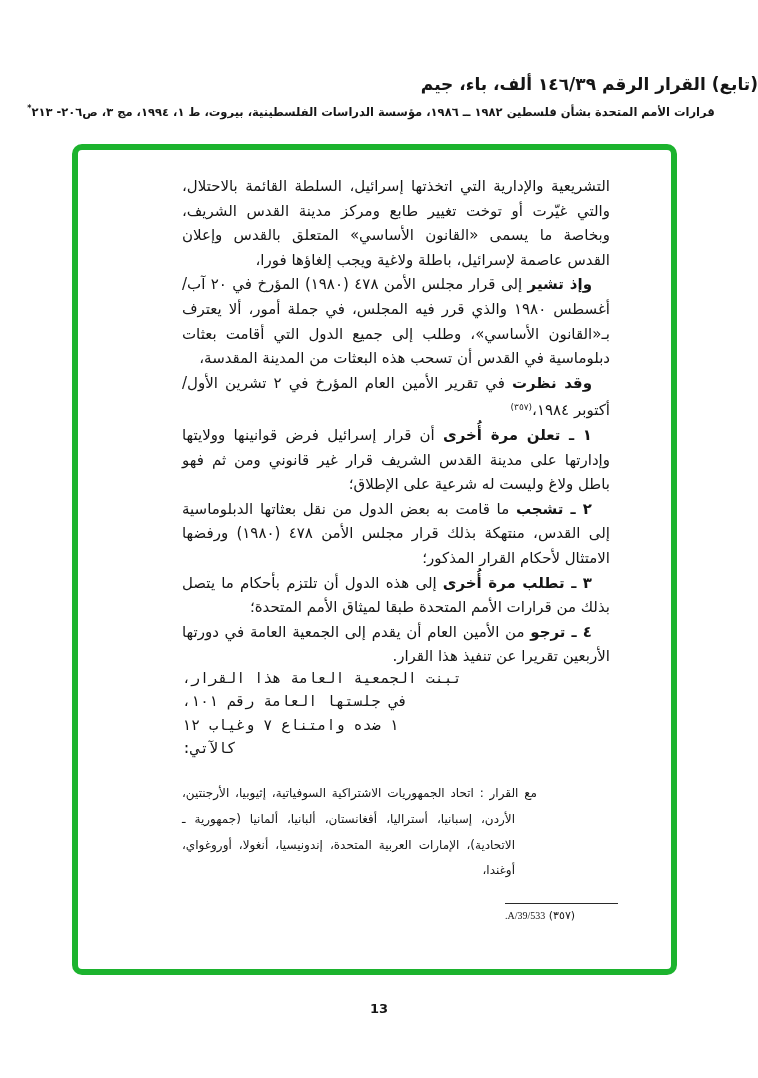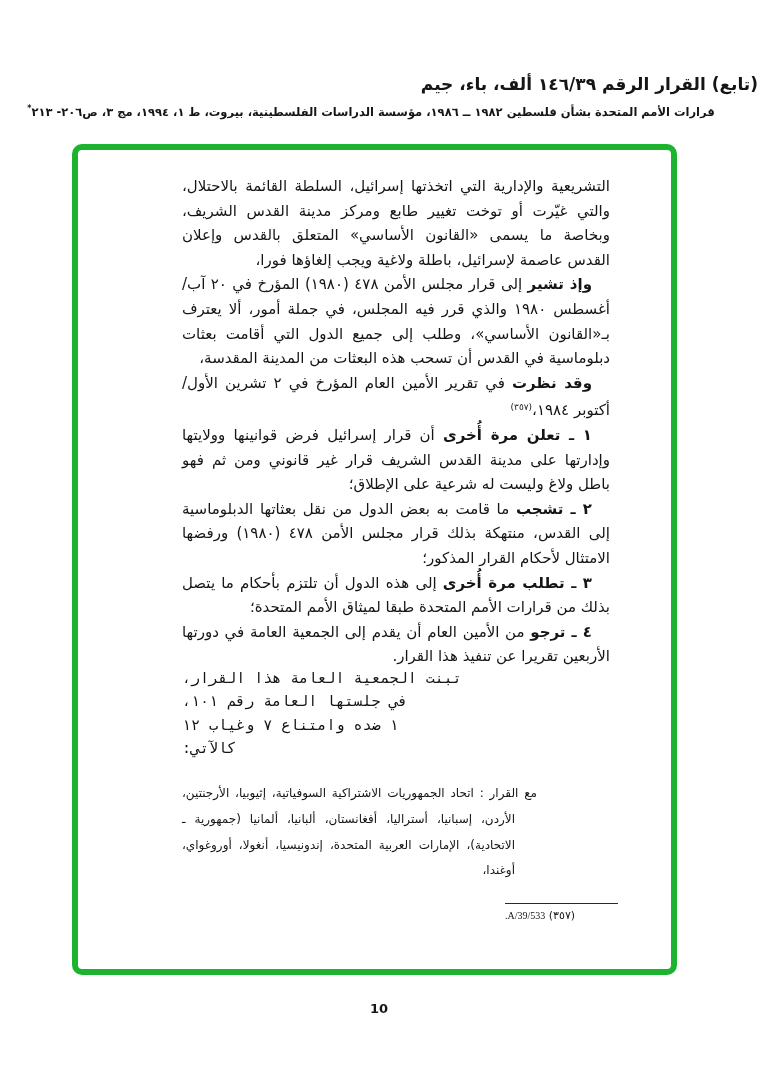--- a/index.html
+++ b/index.html
@@ -98,13 +98,13 @@
   <div>كالآتي:</div>
 </div>
 
 <div class="vote"><span>مع القرار :</span> <span>اتحاد الجمهوريات الاشتراكية السوفياتية، إثيوبيا، الأرجنتين، الأردن، إسبانيا، أستراليا، أفغانستان، ألبانيا، ألمانيا (جمهورية ـ الاتحادية)، الإمارات العربية المتحدة، إندونيسيا، أنغولا، أوروغواي، أوغندا،</span></div>
 
 <div class="footnote">
   <div class="rule"></div>
   <div class="txt"><span>(٣٥٧)</span> <span class="fdoc">A/39/533.</span></div>
 </div>
 
-<div class="page-num">10</div>
+<div class="page-num">13</div>
 
 </body></html>

